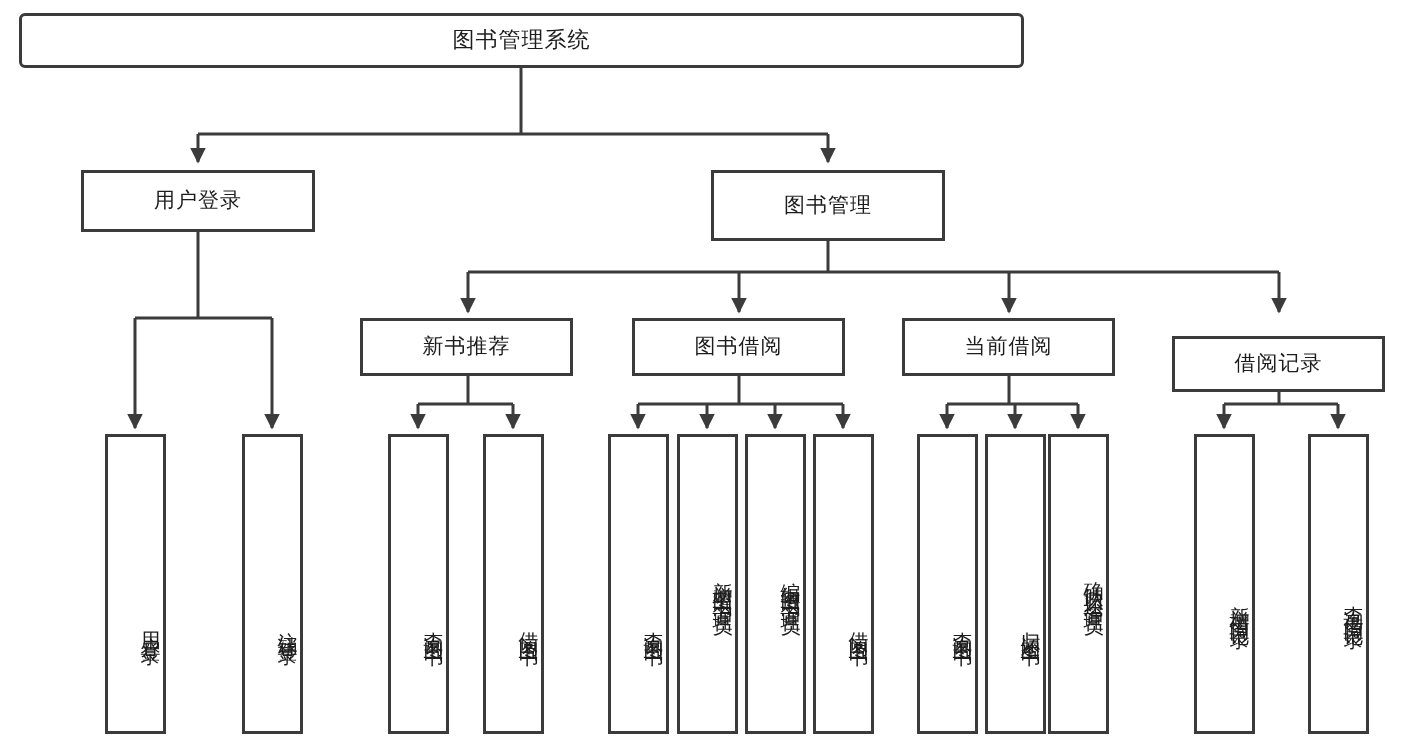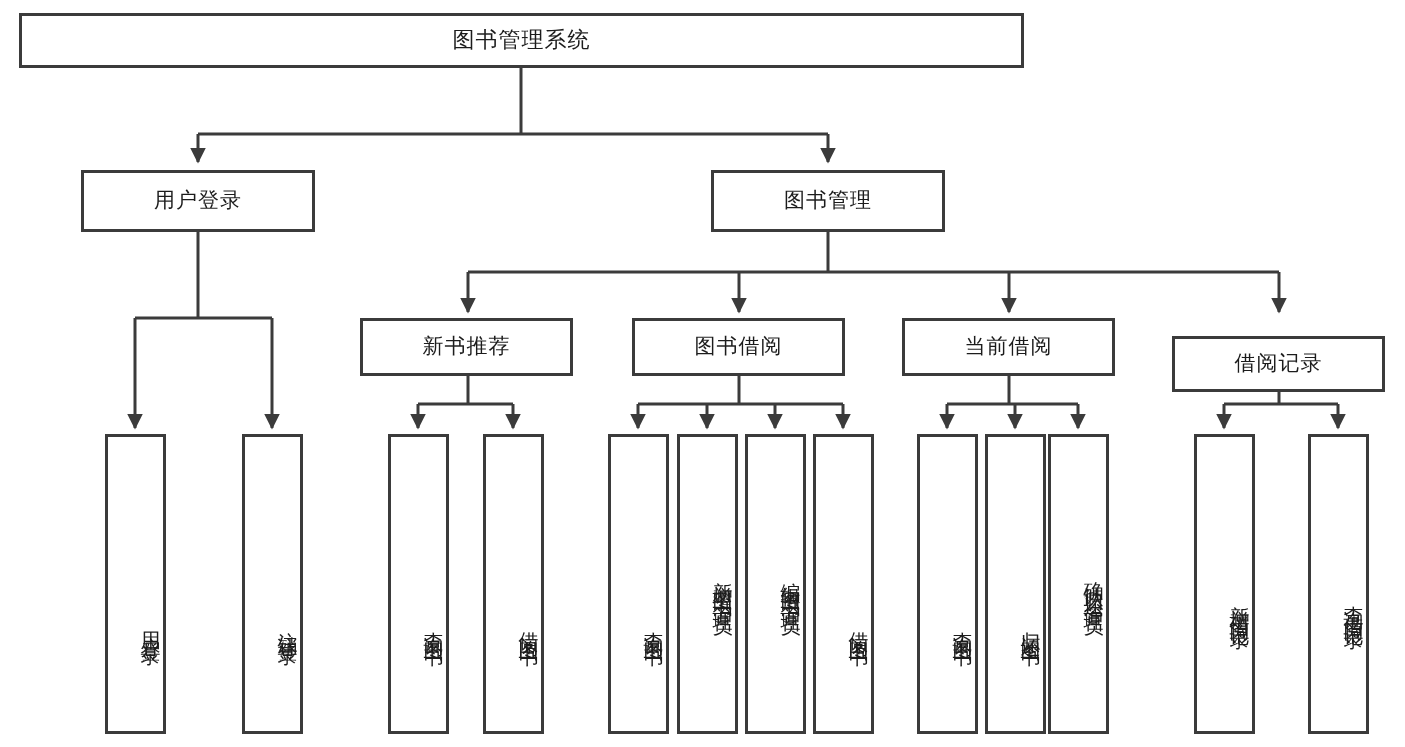--- a/index.html
+++ b/index.html
@@ -116,24 +116,24 @@
       <path d="M 1015 404 L 1015 428" marker-end="url(#arrow)"></path>
       <path d="M 1078 404 L 1078 428" marker-end="url(#arrow)"></path>
 
       <path d="M 1279 376 L 1279 404"></path>
       <path d="M 1224 404 L 1338 404"></path>
       <path d="M 1224 404 L 1224 428" marker-end="url(#arrow)"></path>
       <path d="M 1338 404 L 1338 428" marker-end="url(#arrow)"></path>
     </g>
   </svg>
 
-  <div class="node h title" style="left:19px; top:13px; width:1005px; height:55px;">图书管理系统</div>
+  <div class="node h title" style="left:19px; top:13px; width:1005px; height:55px;border-radius:6px;">图书管理系统</div>
 
   <div class="node h" style="left:81px; top:170px; width:234px; height:62px;">用户登录</div>
-  <div class="node h" style="left:711px; top:170px; width:234px; height:62px;">图书管理</div>
+  <div class="node h" style="left:711px; top:170px; width:234px; height:71px;">图书管理</div>
 
   <div class="node h" style="left:360px; top:318px; width:213px; height:58px;">新书推荐</div>
   <div class="node h" style="left:632px; top:318px; width:213px; height:58px;">图书借阅</div>
   <div class="node h" style="left:902px; top:318px; width:213px; height:58px;">当前借阅</div>
   <div class="node h" style="left:1172px; top:318px; width:213px; height:56px;margin-top:18px;">借阅记录</div>
 
   <div class="node v" style="left:105px; top:434px; width:61px; height:300px; padding-top:84px;">用户登录</div>
   <div class="node v" style="left:242px; top:434px; width:61px; height:300px; padding-top:84px;">注销登录</div>
 
   <div class="node v" style="left:388px; top:434px; width:61px; height:300px; padding-top:84px;">查询图书</div>

